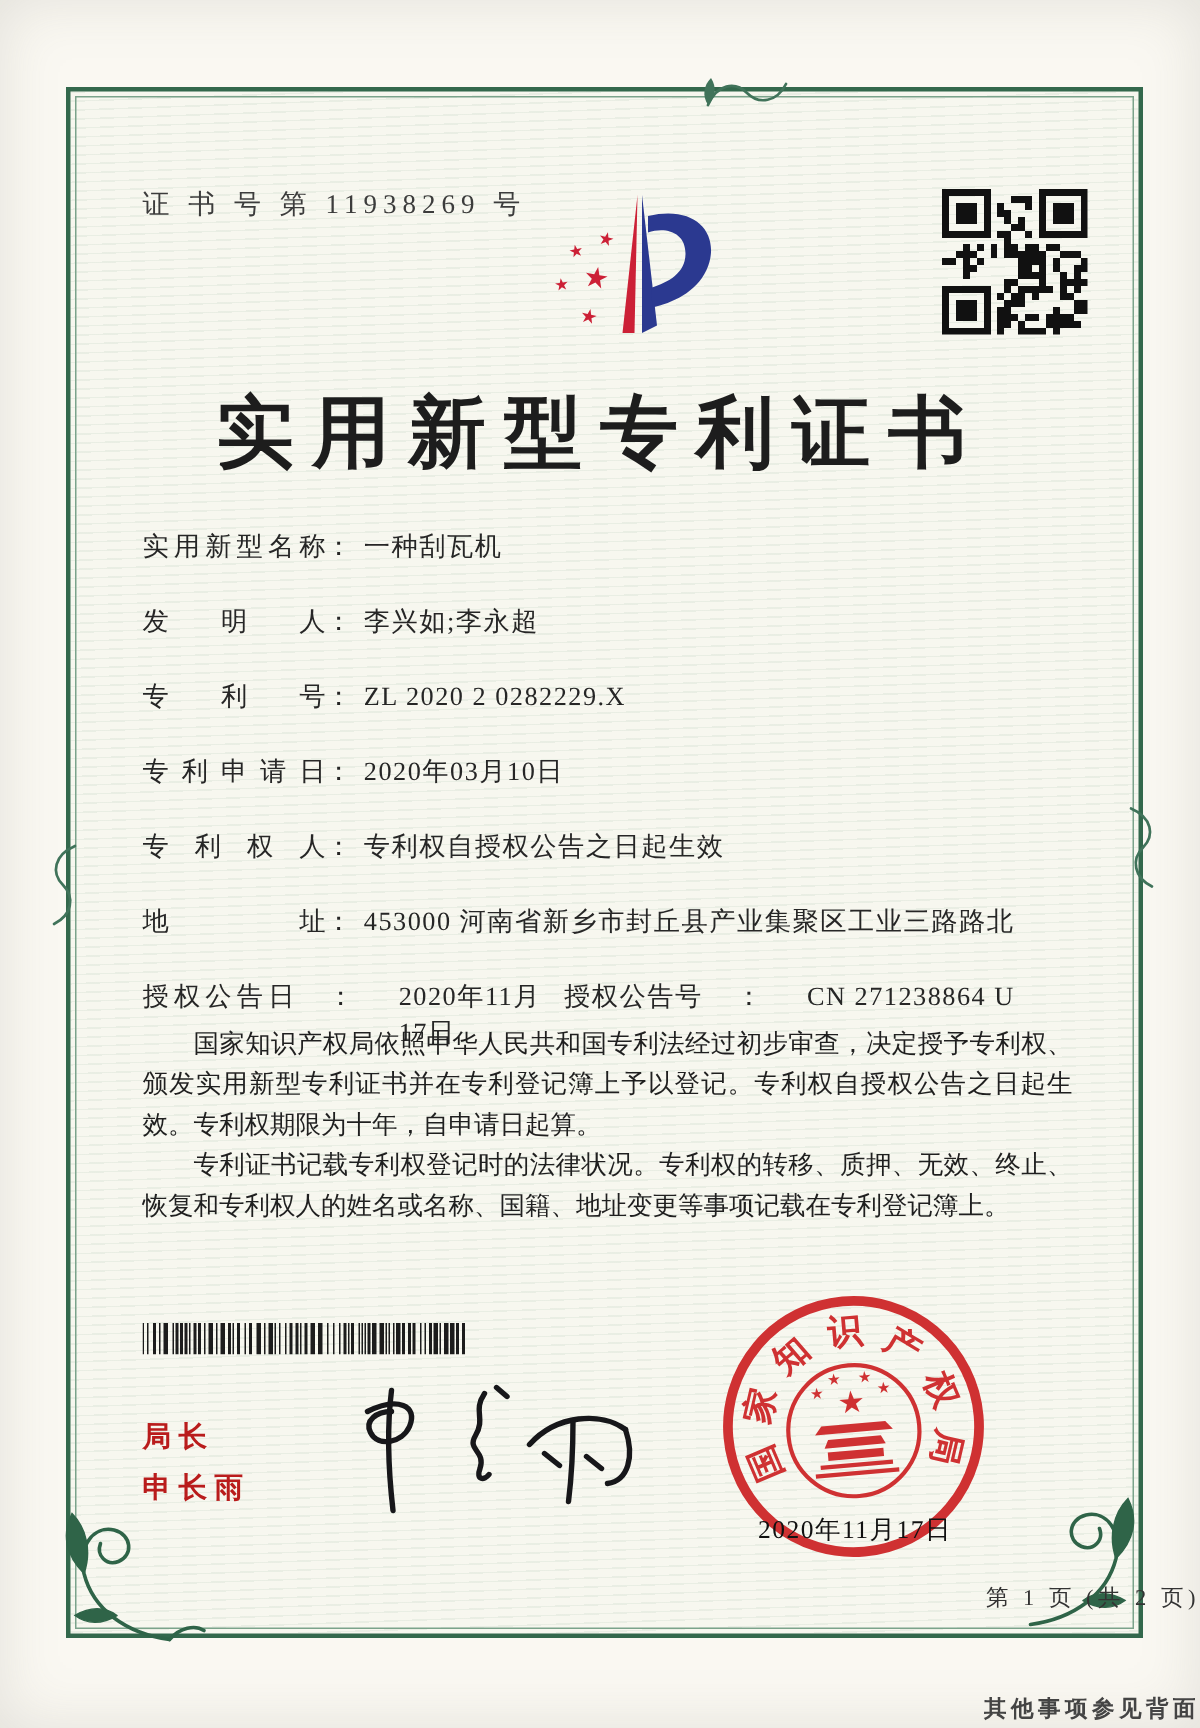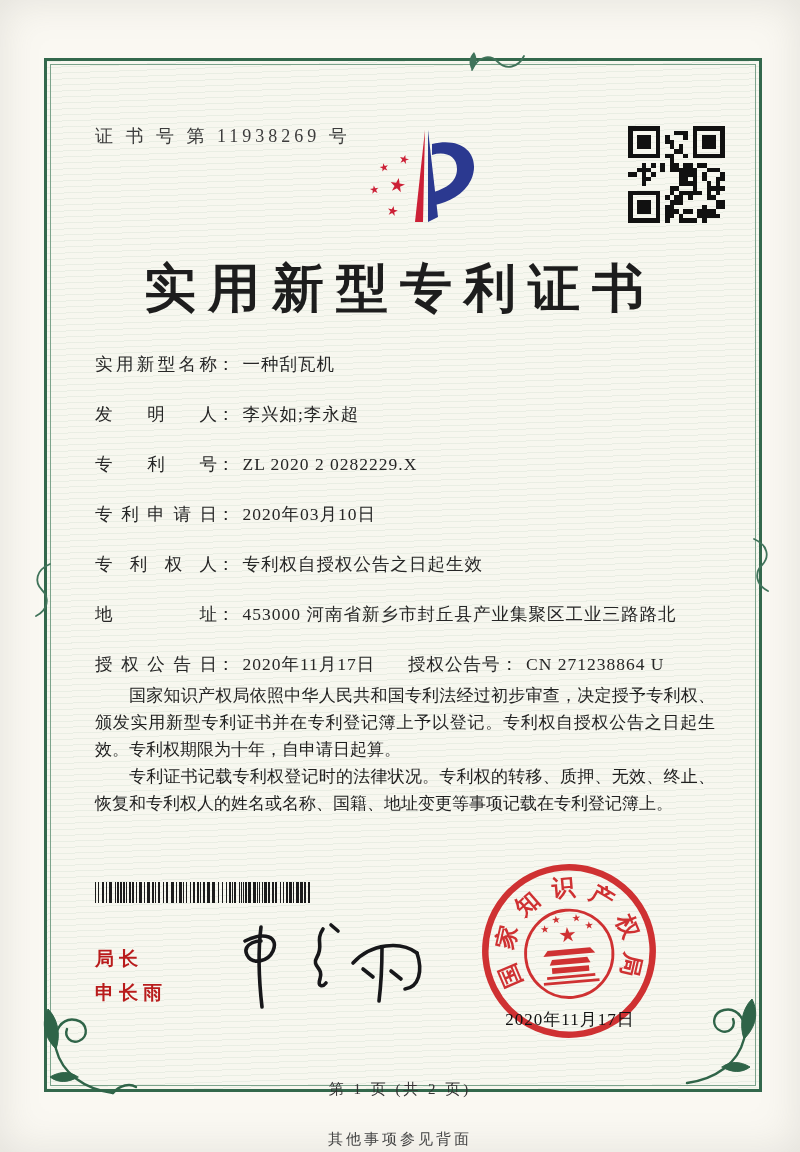--- a/index.html
+++ b/index.html
@@ -31,36 +31,36 @@
   .qr { left:628px; top:126px; }
   .title {
     left:0; right:0; top:254px; text-align:center;
     font-size:52px; font-weight:700; letter-spacing:12px; color:#1d1d1d;
   }
   .fields { left:95px; top:352px; width:620px; font-size:17.5px; color:#262626; }
   .frow { display:flex; align-items:baseline; line-height:24px; margin-bottom:26px; }
   .flabel { display:inline-block; width:122px; text-align:justify; text-align-last:justify; }
   .colon { margin-right:8px; }
   .fvalue { letter-spacing:1px; }
-  .fgroup { display:flex; align-items:flex-start; }
+  .fgroup { display:flex; align-items:flex-start;gap:22px; }
   .fgroup.first { width:281px; }
-  .fgroup.second .flabel { width:auto; letter-spacing:1px;margin-left:32px; }
+  .fgroup.second .flabel { width:auto; letter-spacing:1px; }
   .paras { left:95px; top:682px; width:620px; font-size:17px; line-height:27px;
            color:#1f1f1f; text-align:justify; }
   .paras p { text-indent:2em; }
   .barcode { left:95px; top:882px; }
   .director { left:95px; top:942px; font-size:19px; letter-spacing:5px; color:#b91c1c; line-height:34px;font-weight:bold; }
   .signature { left:225px; top:915px; }
   .seal { left:476px; top:858px; transform:rotate(-5deg); }
   .seal-date { left:480px; top:1008px; width:180px; text-align:center;
                font-size:17px; letter-spacing:1px; color:#111; }
-  .page-foot { left:0; right:0; top:1056px; text-align:center; font-size:15px;
-               letter-spacing:3px; color:#333;margin-top:24px; }
-  .back-note { left:0; right:0; top:1130px; text-align:center; font-size:15px;
-               letter-spacing:3px; color:#444; }
+  .page-foot { left:0; right:0; top:1056px; text-align:right; font-size:15px;
+               letter-spacing:3px; color:#333; }
+  .back-note { left:0; right:0; top:1130px; text-align:right; font-size:15px;
+               letter-spacing:3px; color:#444;font-weight:bold; }
   .flip { transform:scaleX(-1); }
   svg text.star { font-family:"DejaVu Sans",sans-serif; }
 </style>
 </head>
 <body>
 
 <div class="paper"></div>
 
 <div class="cert-border"></div>
 

